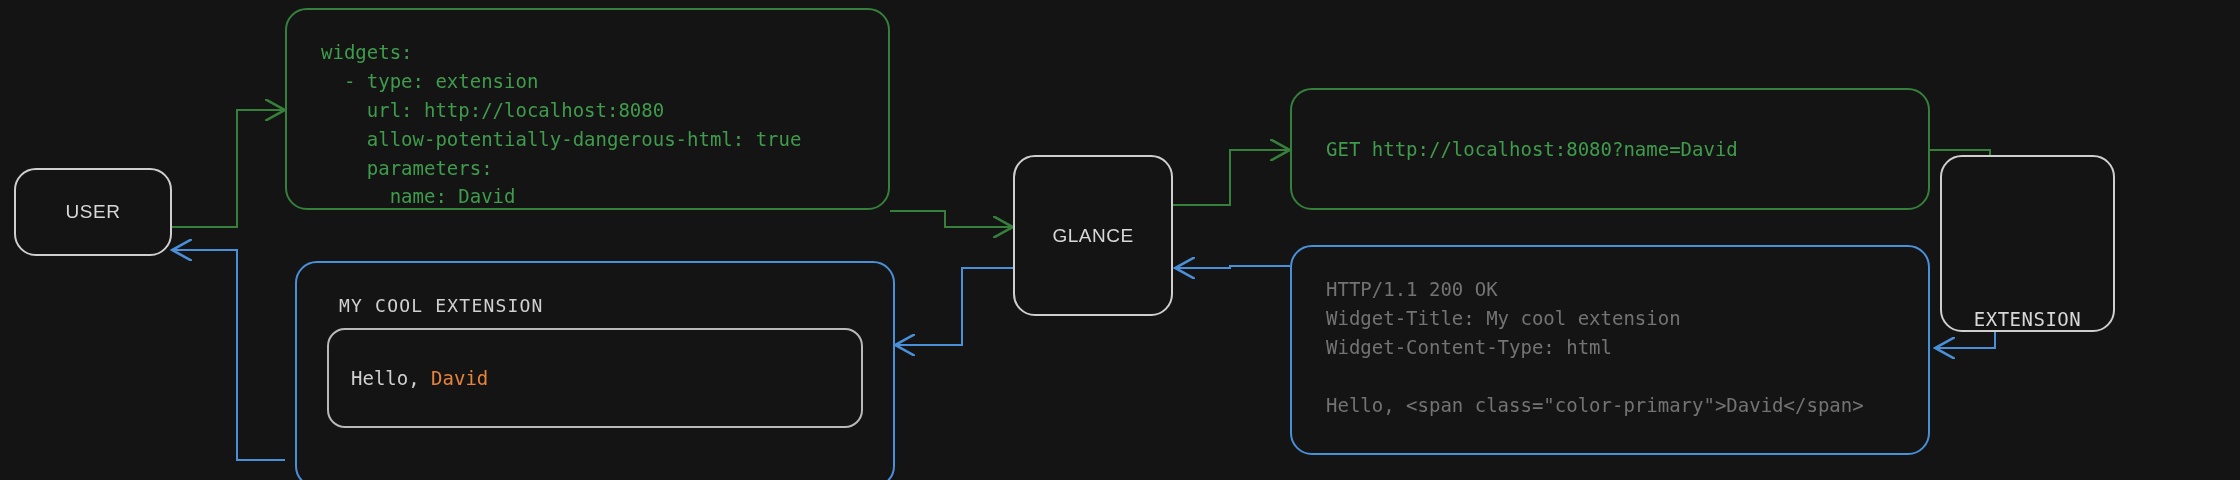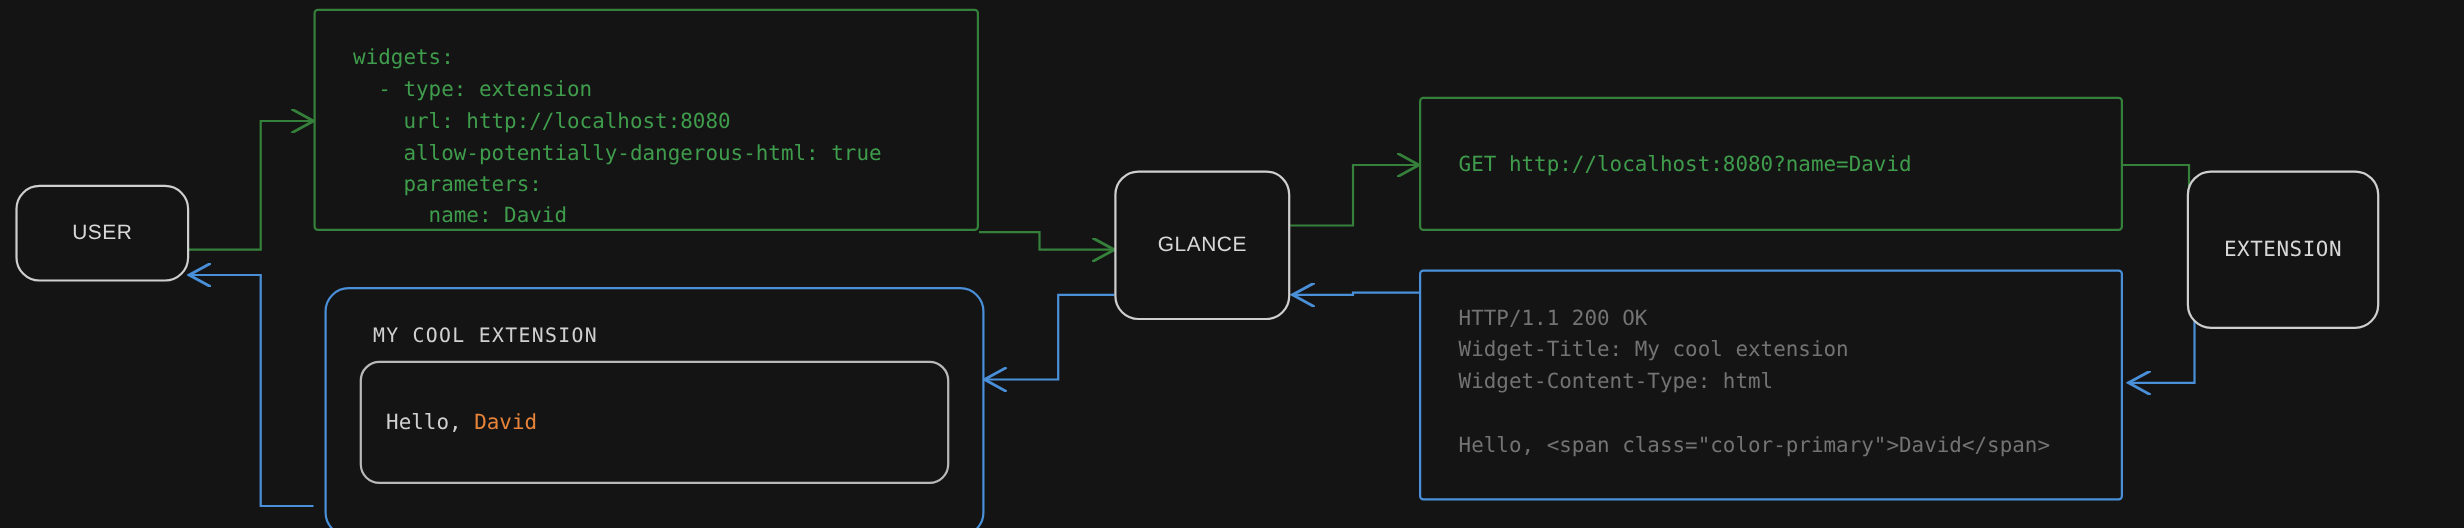--- a/index.html
+++ b/index.html
@@ -41,21 +41,21 @@
     font-size: 19px;
     letter-spacing: 0.5px;
     white-space: nowrap;
   }
   .node-label.sans { font-family: "Liberation Sans", sans-serif; }
   .node-label.mono { font-family: "DejaVu Sans Mono", monospace; }
 
   .codebox {
     position: absolute;
     box-sizing: border-box;
-    border-radius: 4px;
+    border-radius: 22px;
     background: #141414;
     padding: 28px 34px;
   }
   .codebox.green { border: 2px solid #35803a; }
   .codebox.blue  { border: 2px solid #4a90d9; }
 
   .code {
     margin: 0;
     font-family: "DejaVu Sans Mono", monospace;
     font-size: 19px;
@@ -77,21 +77,21 @@
     font-family: "DejaVu Sans Mono", monospace;
     font-size: 18px;
     color: #d0d0d0;
     letter-spacing: 1.2px;
     margin: 6px 0 12px 12px;
   }
   .widget-inner {
     box-sizing: border-box;
     border: 2px solid #b9b9b9;
     border-radius: 18px;
-    height: 112px;
+    height: 100px;
     display: flex;
     align-items: center;
     padding: 0 22px;
   }
   .widget-text {
     font-family: "DejaVu Sans Mono", monospace;
     font-size: 19px;
     color: #d0d0d0;
     white-space: pre;
   }
@@ -142,25 +142,25 @@
 
     <g>
       <path d="M 285 460 L 237 460 L 237 250 L 172 250" fill="none" stroke="#4a90d9" stroke-width="2" marker-end="url(#arrow-blue)"></path>
     </g>
   </svg>
 
   <div class="node" style="left:14px; top:168px; width:158px; height:88px;">
     <span class="node-label sans">USER</span>
   </div>
 
-  <div class="node" style="left:1013px; top:155px; width:160px; height:136px;">
+  <div class="node" style="left:1013px; top:155px; width:160px; height:161px;">
     <span class="node-label sans">GLANCE</span>
   </div>
 
-  <div class="node" style="left:1988px; top:155px; width:175px; height:144px;">
+  <div class="node" style="left:1940px; top:155px; width:175px; height:177px;align-items:flex-end;">
     <span class="node-label mono">EXTENSION</span>
   </div>
 
   <div class="codebox green" style="left:285px; top:8px; width:605px; height:202px;">
     <pre class="code green">widgets:
   - type: extension
     url: http://localhost:8080
     allow-potentially-dangerous-html: true
     parameters:
       name: David</pre>

